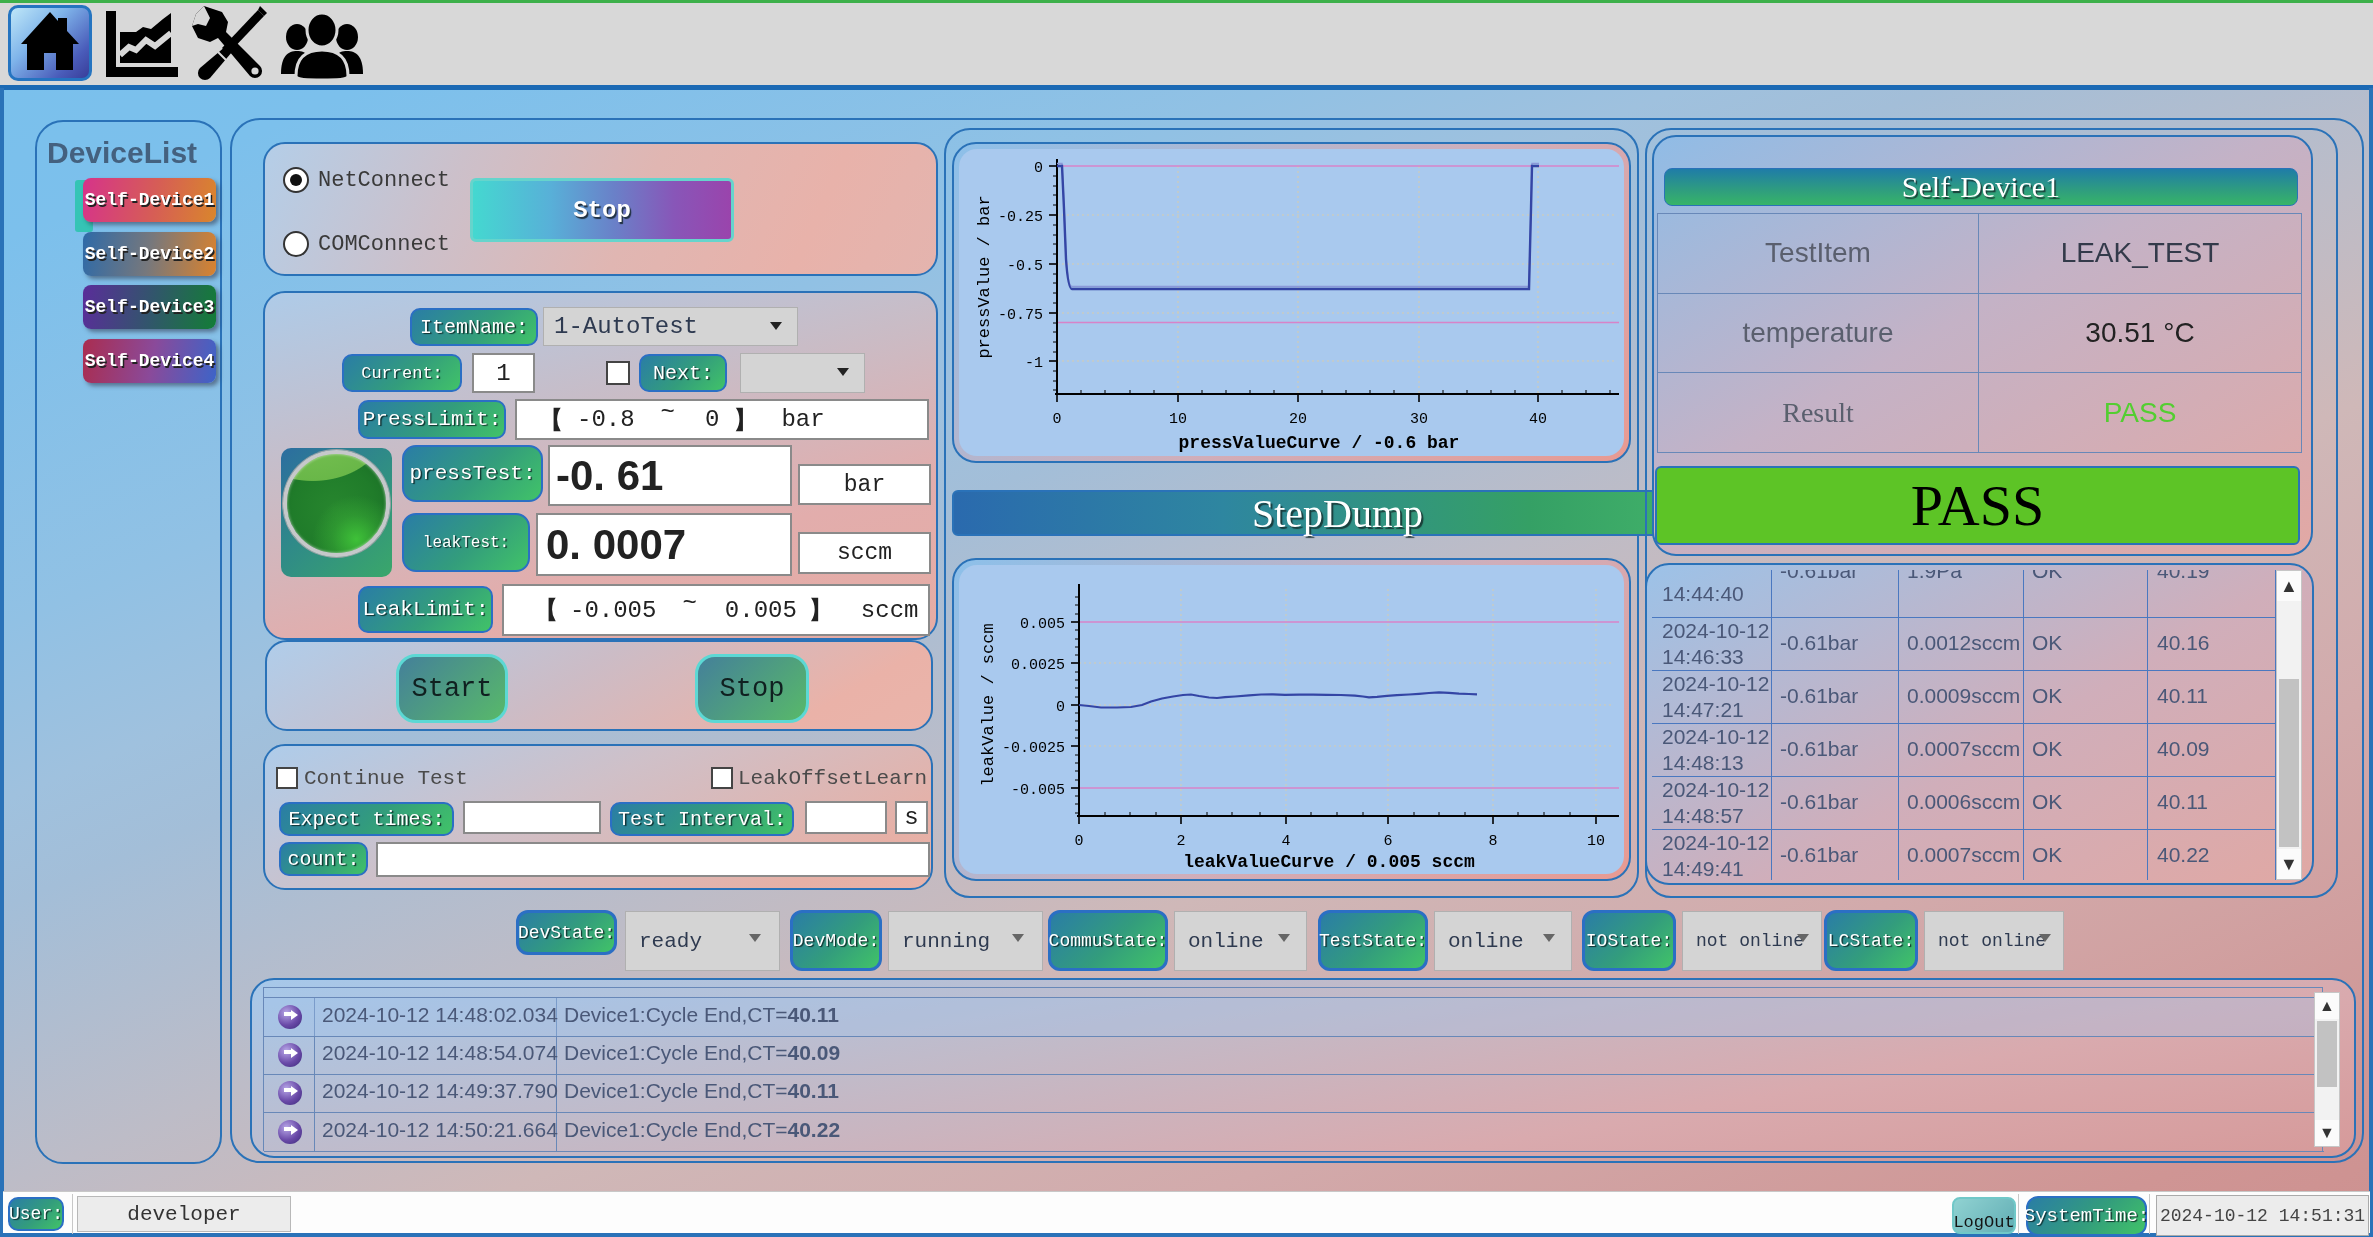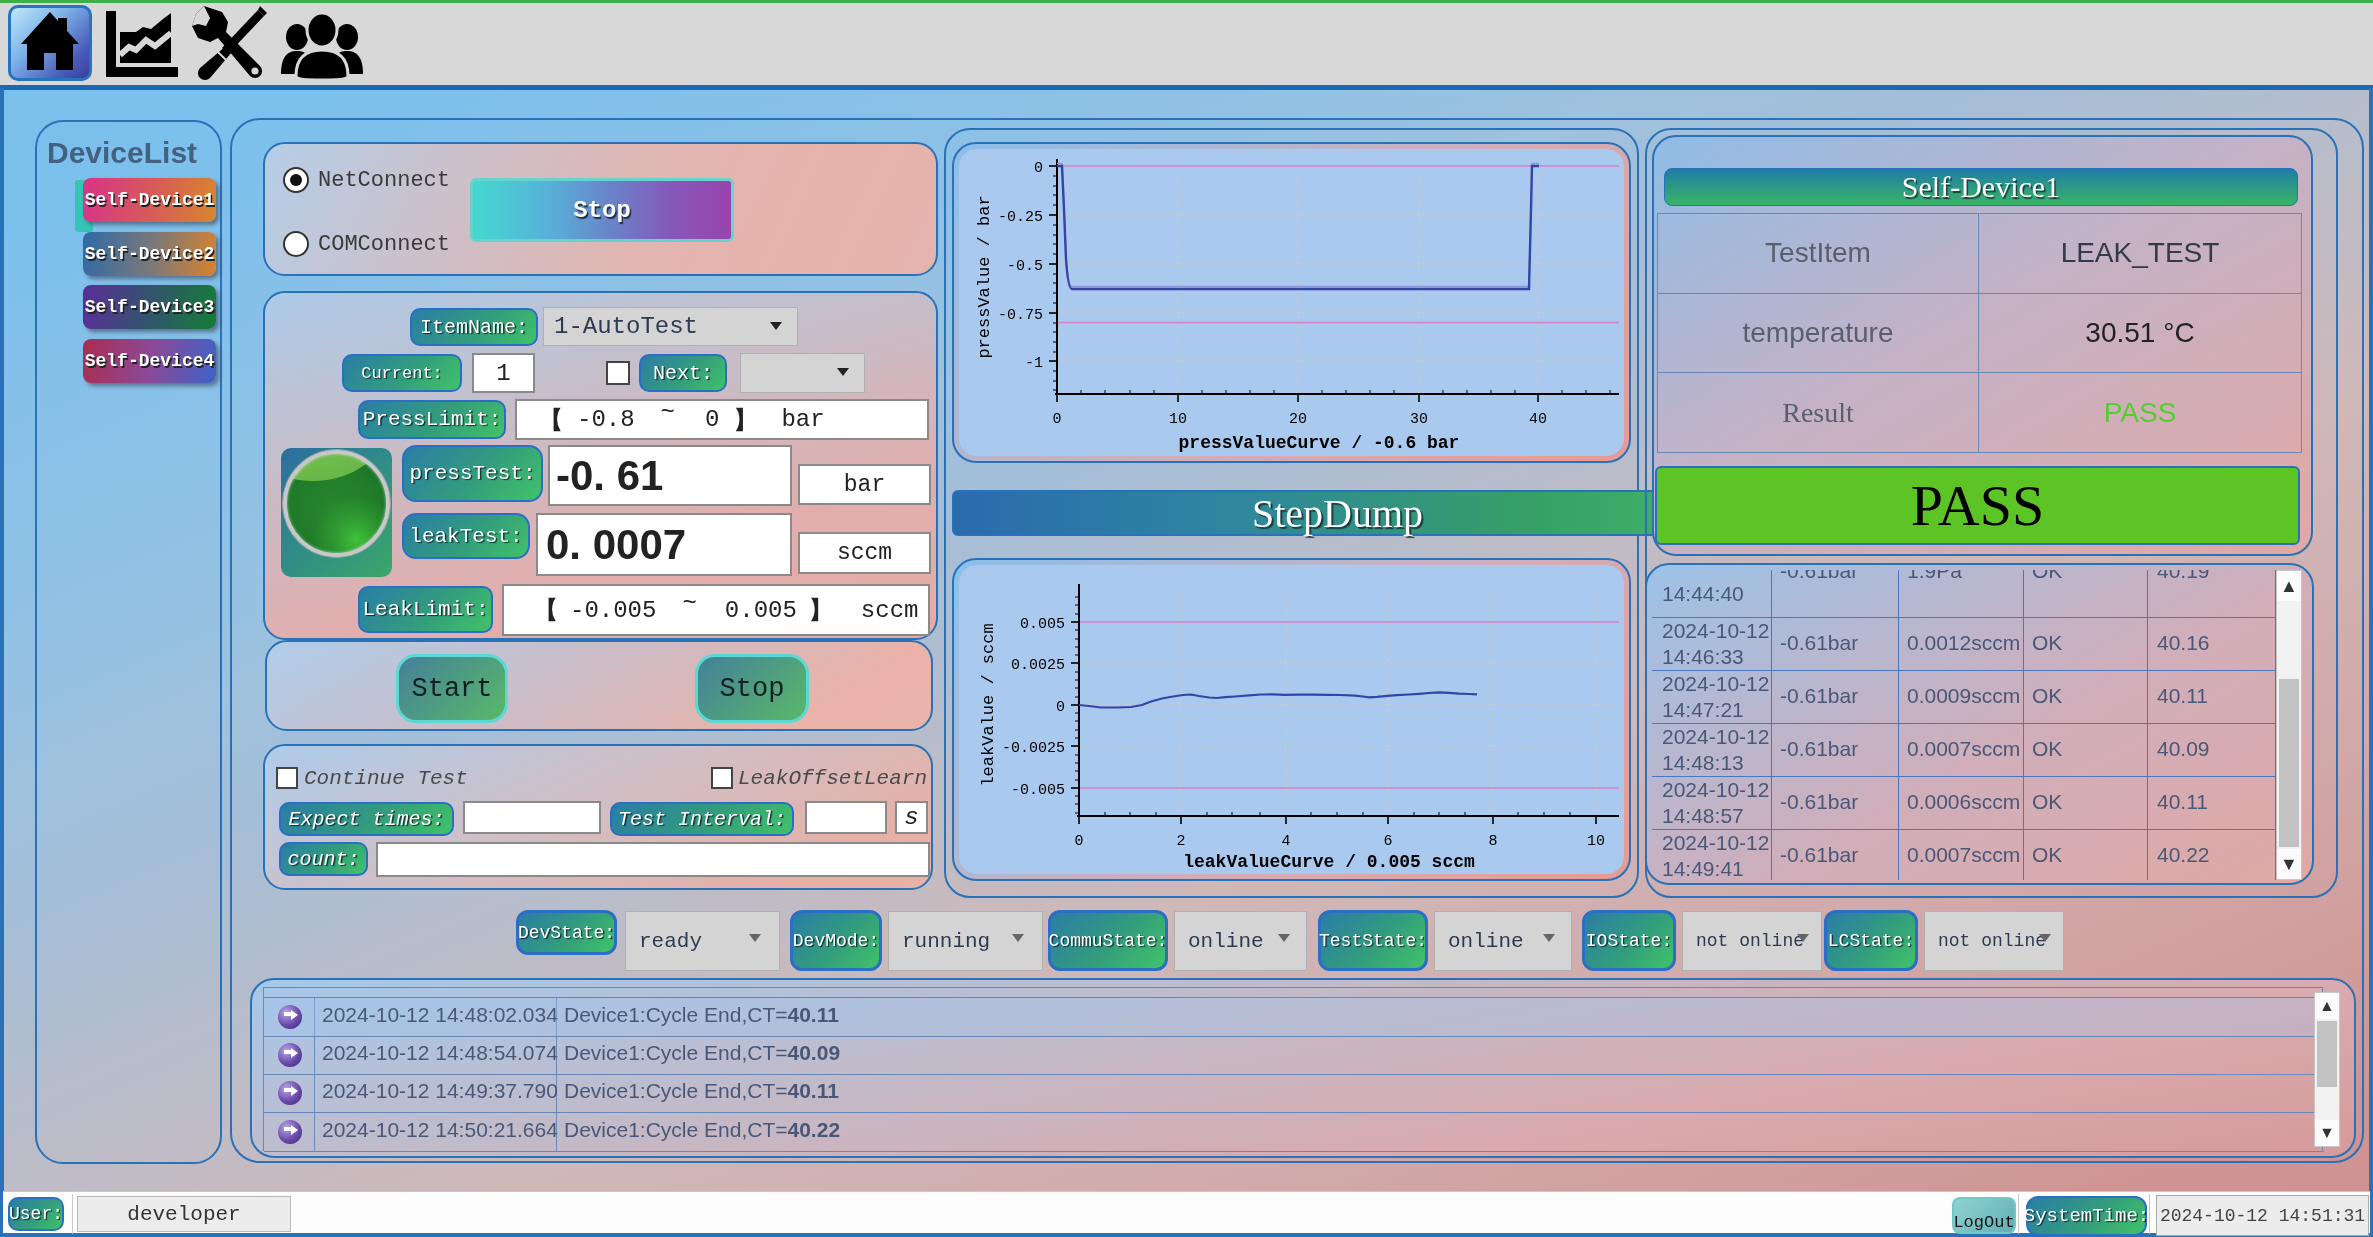--- a/index.html
+++ b/index.html
@@ -138,21 +138,21 @@
     <div class="abs" style="left:16px;top:155px;width:111px;height:129px;border-radius:10px;
       background:linear-gradient(135deg,#2c6da0 0%,#2f8a88 45%,#3aa76a 100%);"></div>
     <div class="abs" style="left:18px;top:157px;width:107px;height:107px;border-radius:50%;
       background:radial-gradient(circle at 70% 86%,rgba(70,210,60,0.8) 0%,rgba(70,200,60,0.3) 22%,rgba(70,200,60,0) 40%),
       radial-gradient(ellipse 130% 95% at 26% -26%,#79c254 0%,#69b748 55.5%,rgba(104,182,72,0) 56.5%),
       radial-gradient(circle at 48% 55%,#27862e 0%,#207c2a 55%,#186a24 100%);
       border:4px solid #c6c8ca;box-shadow:0 0 0 1px #98a0a4, inset 0 0 3px rgba(255,255,255,0.6);"></div>
     <div class="glabel" style="left:137px;top:152px;width:141px;height:57px;font-size:21px;border-radius:14px;">pressTest:</div>
     <div class="wbox" style="left:283px;top:152px;width:244px;height:61px;font-family:'Liberation Sans',sans-serif;font-size:42px;font-weight:bold;padding-left:6px;">-0.&nbsp;61</div>
     <div class="wbox" style="left:533px;top:171px;width:133px;height:41px;font-size:23px;justify-content:center;">bar</div>
-    <div class="glabel" style="left:137px;top:220px;width:128px;height:46px;font-size:21px;border-radius:14px;">leakTest:</div>
+    <div class="glabel" style="left:137px;top:220px;width:128px;height:59px;font-size:16px;border-radius:14px;">leakTest:</div>
     <div class="wbox" style="left:271px;top:220px;width:256px;height:63px;font-family:'Liberation Sans',sans-serif;font-size:42px;font-weight:bold;padding-left:8px;">0.&nbsp;0007</div>
     <div class="wbox" style="left:533px;top:239px;width:133px;height:42px;font-size:23px;justify-content:center;">sccm</div>
     <div class="glabel" style="left:93px;top:293px;width:135px;height:47px;font-size:21px;">LeakLimit:</div>
     <div class="wbox" style="left:237px;top:291px;width:428px;height:52px;font-size:24px;">
       <span style="margin-left:30px;font-weight:bold;">【</span>
         <span style="margin-left:12px;">-0.005</span>
       <span style="margin-left:26px;margin-top:-14px;">~</span>
         <span style="margin-left:28px;">0.005</span>
       <span style="margin-left:12px;font-weight:bold;">】</span>
         <span style="margin-left:28px;">sccm</span>
@@ -163,21 +163,21 @@
     background:linear-gradient(150deg,#b0cdea 0%,#ccbcc6 45%,#eab2a8 82%,#eab4aa 100%);">
     <div class="abs mono" style="left:129px;top:12px;width:112px;height:69px;border-radius:20px;border:3px solid #5cd8d4;
       background:linear-gradient(135deg,#44809a 0%,#4f9f7e 55%,#58b96a 100%);color:#102020;
       font-size:27px;display:flex;align-items:center;justify-content:center;">Start</div>
     <div class="abs mono" style="left:428px;top:12px;width:114px;height:69px;border-radius:20px;border:3px solid #5cd8d4;
       background:linear-gradient(135deg,#44809a 0%,#4f9f7e 55%,#58b96a 100%);color:#102020;
       font-size:27px;display:flex;align-items:center;justify-content:center;">Stop</div>
   </div>
 
   <div class="panel" style="left:263px;top:744px;width:670px;height:146px;border-radius:22px;
-    background:linear-gradient(155deg,#aeccea 0%,#cfc0c8 42%,#e6b0a6 85%,#e8b2a8 100%);font-style:italic;">
+    background:linear-gradient(155deg,#aeccea 0%,#cfc0c8 42%,#e6b0a6 85%,#e8b2a8 100%);">
     <div class="cb" style="left:11px;top:21px;width:22px;height:22px;"></div>
     <div class="abs mono" style="left:39px;top:21px;font-size:21px;color:#4a4a4a;">Continue Test</div>
     <div class="cb" style="left:446px;top:21px;width:22px;height:22px;"></div>
     <div class="abs mono" style="left:473px;top:21px;font-size:21px;color:#4a4a4a;">LeakOffsetLearn</div>
     <div class="glabel" style="left:14px;top:56px;width:175px;height:34px;font-size:20px;">Expect times:</div>
     <div class="wbox" style="left:198px;top:55px;width:138px;height:33px;"></div>
     <div class="glabel" style="left:345px;top:56px;width:184px;height:34px;font-size:20px;">Test Interval:</div>
     <div class="wbox" style="left:540px;top:55px;width:82px;height:33px;"></div>
     <div class="wbox" style="left:630px;top:55px;width:33px;height:33px;font-size:24px;justify-content:center;">s</div>
     <div class="glabel" style="left:14px;top:96px;width:89px;height:34px;font-size:20px;">count:</div>

